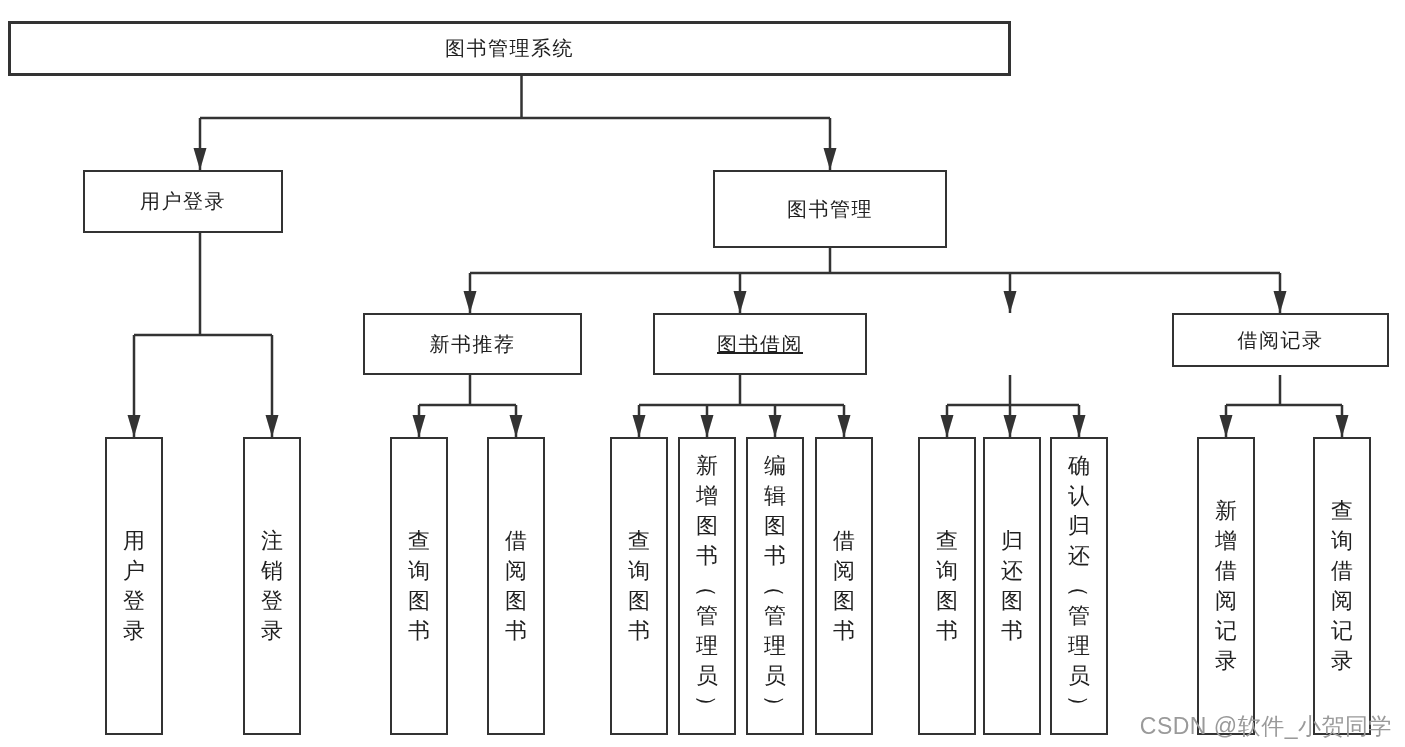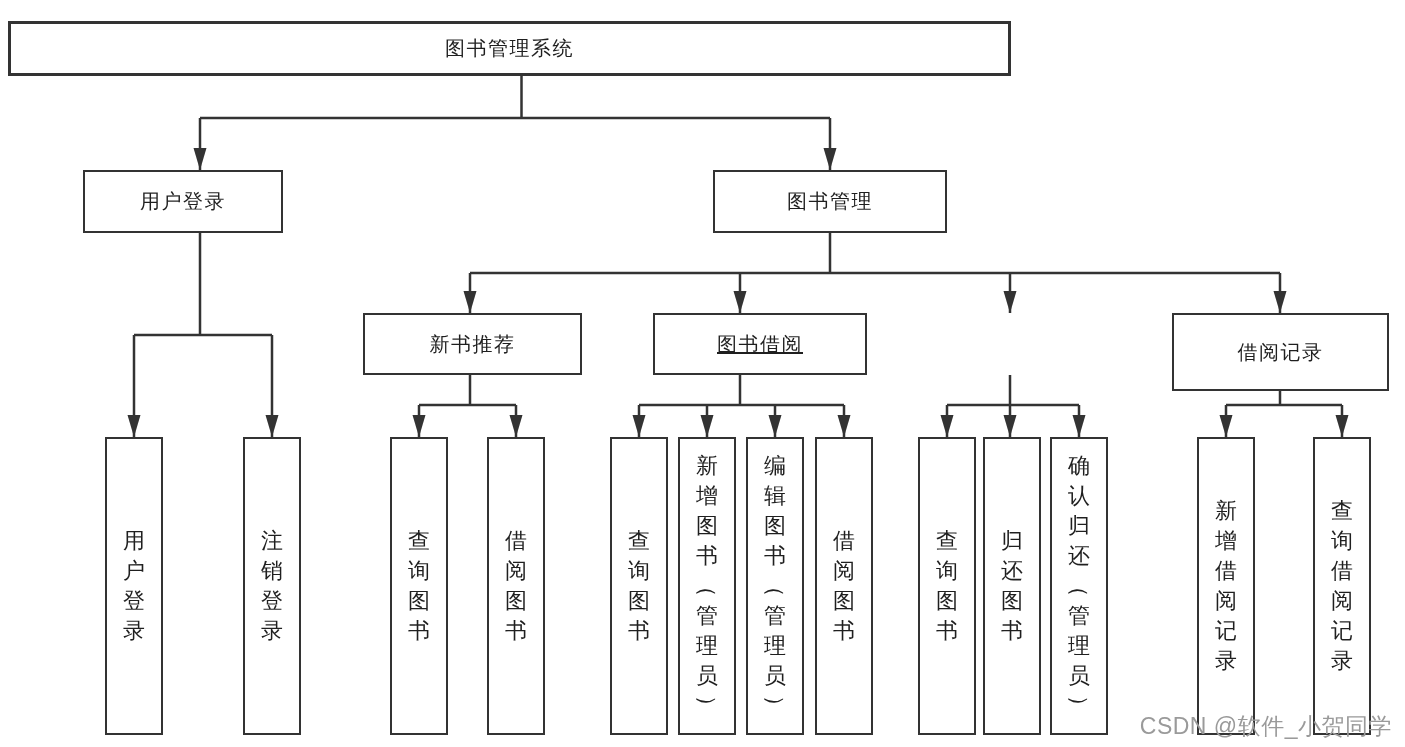--- a/index.html
+++ b/index.html
@@ -122,31 +122,31 @@
     </g>
   </svg>
 
   <div class="node node--root" style="left:8px; top:13px; width:1003px; height:55px;margin-top:8px;">
     <span class="hlabel">图书管理系统</span>
   </div>
 
   <div class="node" style="left:83px; top:170px; width:200px; height:63px;">
     <span class="hlabel">用户登录</span>
   </div>
-  <div class="node" style="left:713px; top:170px; width:234px; height:63px;">
+  <div class="node" style="left:713px; top:170px; width:234px; height:78px;">
     <span class="hlabel">图书管理</span>
   </div>
 
   <div class="node" style="left:363px; top:313px; width:219px; height:62px;">
     <span class="hlabel">新书推荐</span>
   </div>
   <div class="node" style="left:653px; top:313px; width:214px; height:62px;text-decoration:underline;">
     <span class="hlabel">图书借阅</span>
   </div>
-  <div class="node" style="left:1172px; top:313px; width:217px; height:78px;">
+  <div class="node" style="left:1172px; top:313px; width:217px; height:54px;">
     <span class="hlabel">借阅记录</span>
   </div>
 
   <div class="node" style="left:105px; top:437px; width:58px; height:298px;">
     <span class="vlabel">
         <span class="vchar">用</span>
         <span class="vchar">户</span>
         <span class="vchar">登</span>
         <span class="vchar">录</span>
       </span>

